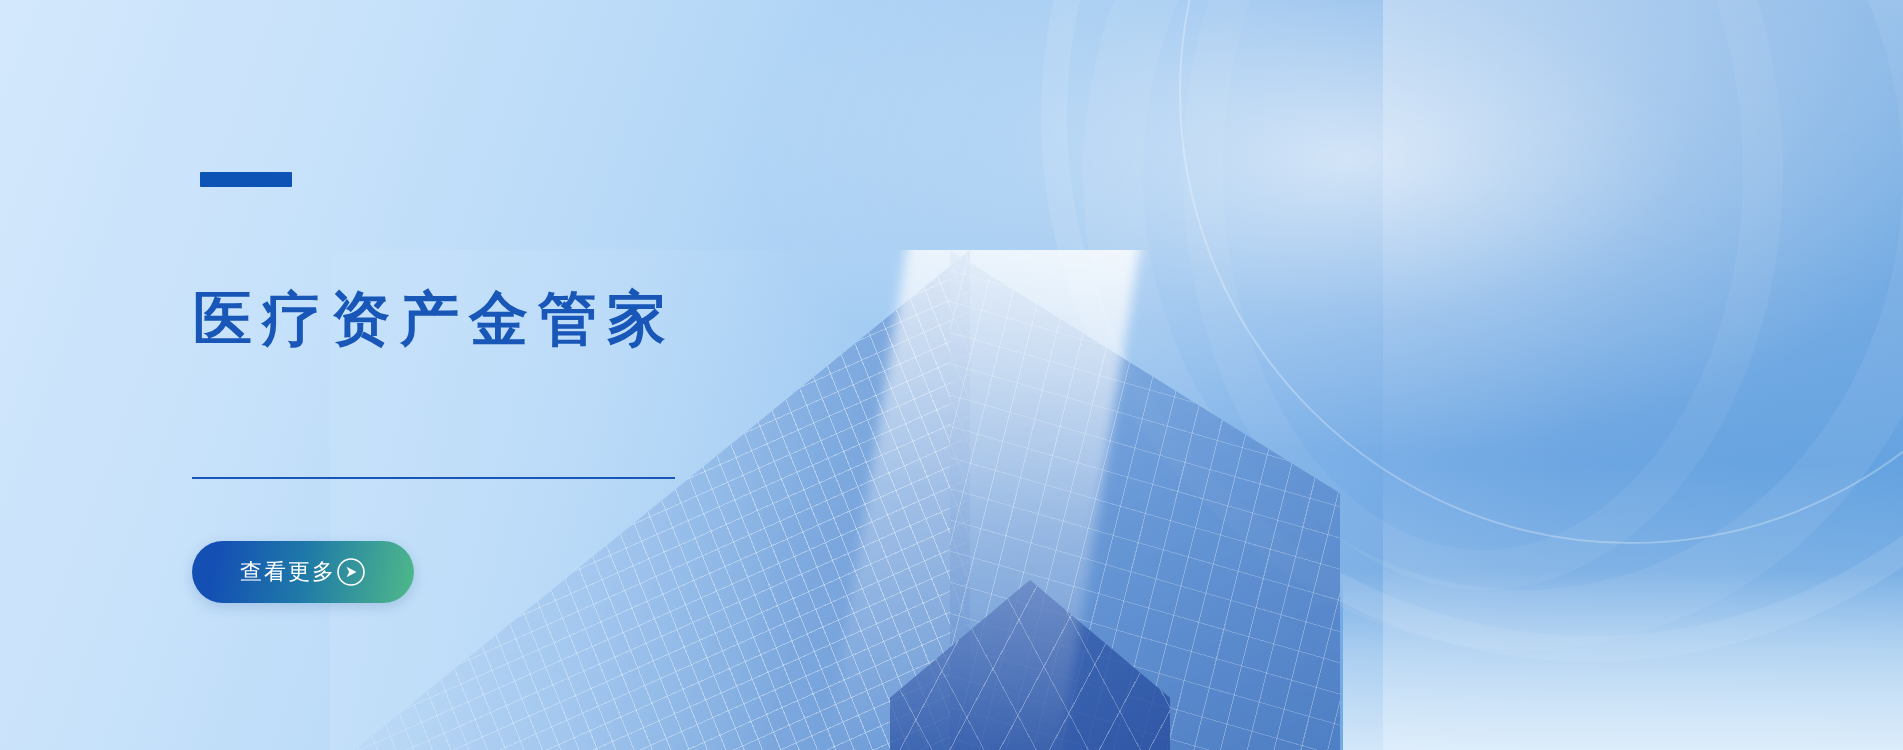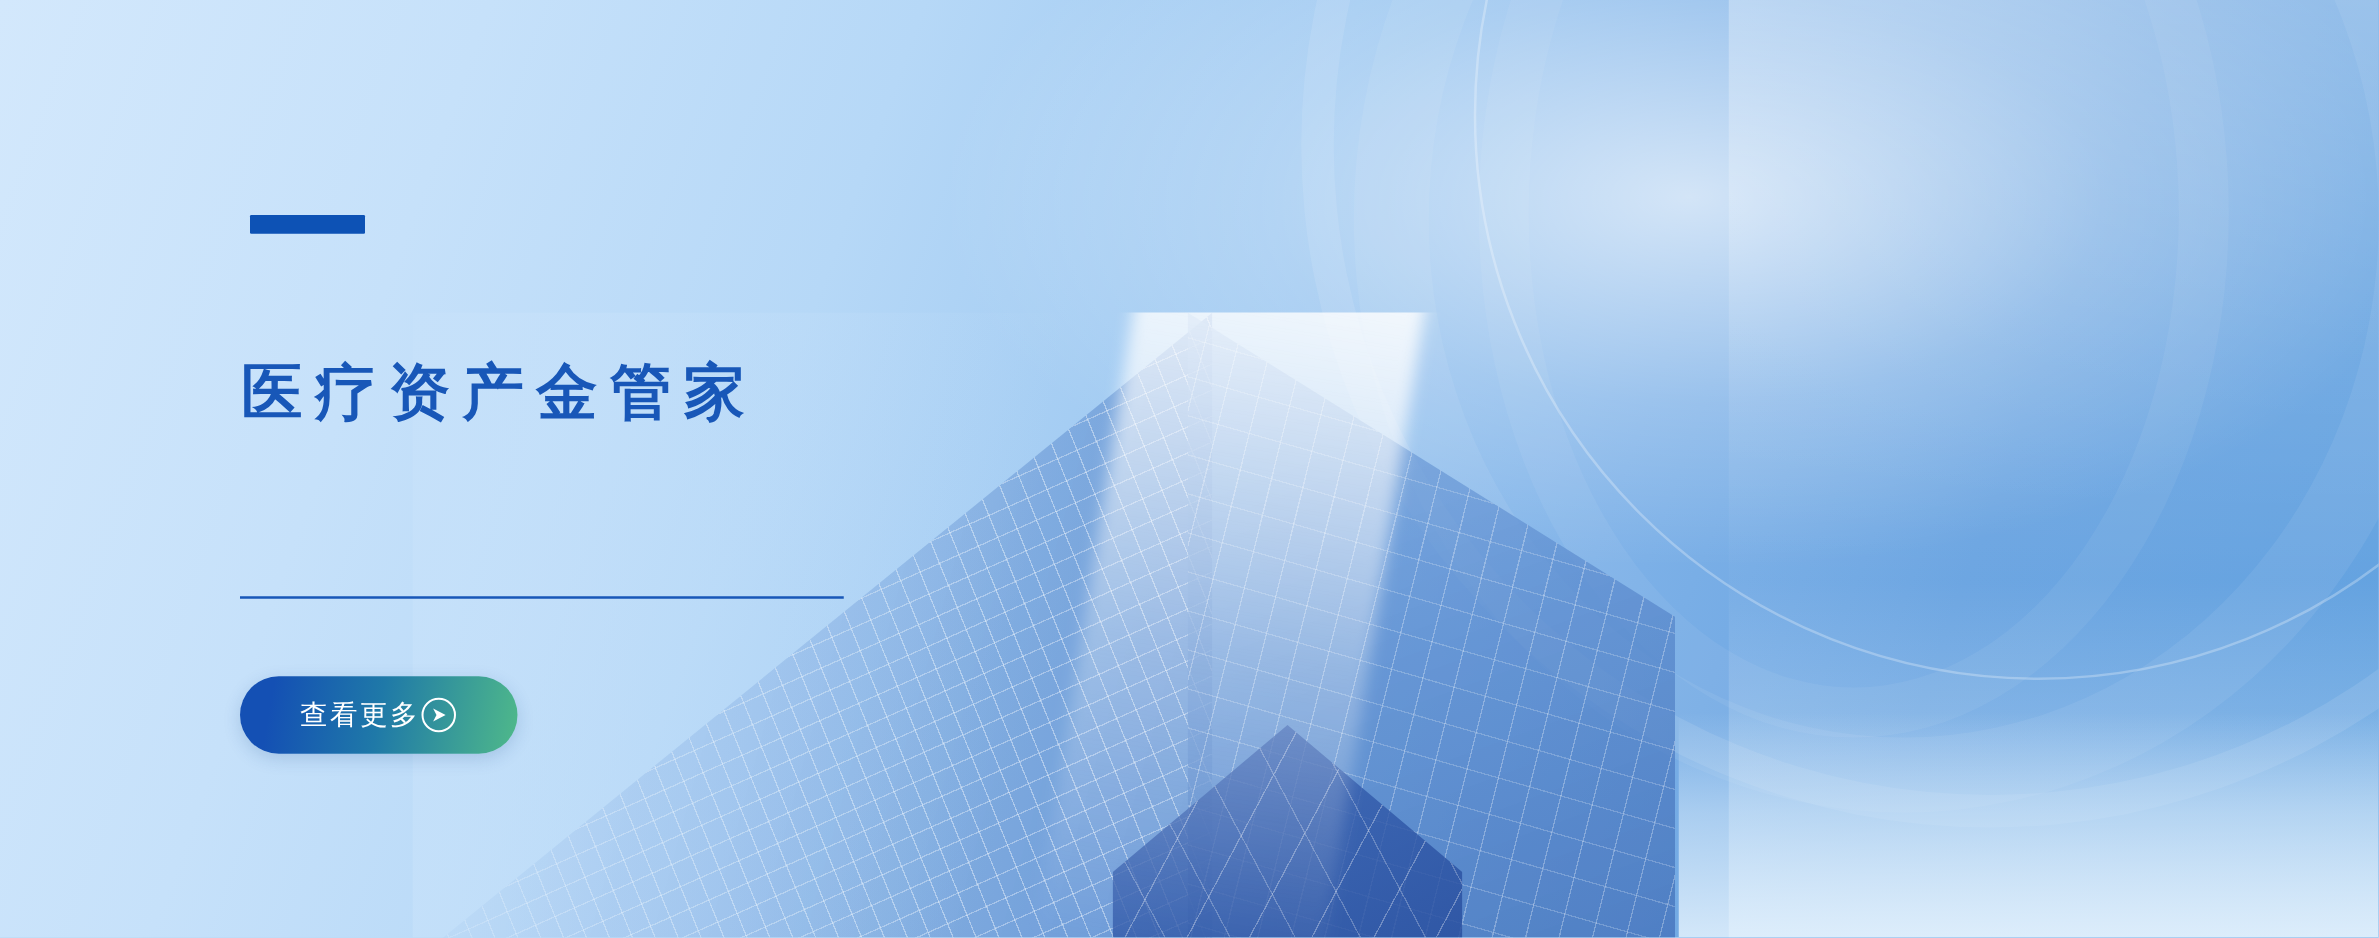--- a/index.html
+++ b/index.html
@@ -56,21 +56,21 @@
        repeating-linear-gradient(118deg,rgba(255,255,255,.30) 0 1px,rgba(255,255,255,0) 1px 44px),
        repeating-linear-gradient(62deg,rgba(255,255,255,.24) 0 1px,rgba(255,255,255,0) 1px 46px);
      clip-path:polygon(50% 0%,100% 62%,100% 100%,0% 100%,0% 62%);}
   .tower-fade{position:absolute;inset:0;
      background:linear-gradient(100deg,rgba(198,225,250,.92) 0%,rgba(198,225,250,.35) 22%,rgba(198,225,250,0) 48%);}
 
   
   .left{position:absolute;left:0;top:0;width:760px;height:750px;}
   .accent-dash{position:absolute;left:200px;top:172px;width:92px;height:15px;border-radius:1px;}
   .headline{position:absolute;left:193px;top:290px;
-            font-size:49px;font-weight:700;letter-spacing:10px;line-height:1;
+            font-size:59px;font-weight:700;letter-spacing:10px;line-height:1;
             white-space:nowrap;}
   .hrule{position:absolute;left:192px;top:477px;width:483px;height:2px;}
   .cta{position:absolute;left:192px;top:541px;width:222px;height:62px;border-radius:31px;
        display:flex;align-items:center;justify-content:center;cursor:pointer;
        box-shadow:0 4px 14px rgba(20,70,140,.18);}
   .cta-label{color:#fff;font-size:22px;letter-spacing:2px;font-weight:400;}
   .cta-arrow{width:30px;height:30px;flex:0 0 30px;}
 
   
   .cards{position:absolute;right:0;top:0;width:820px;height:750px;}

